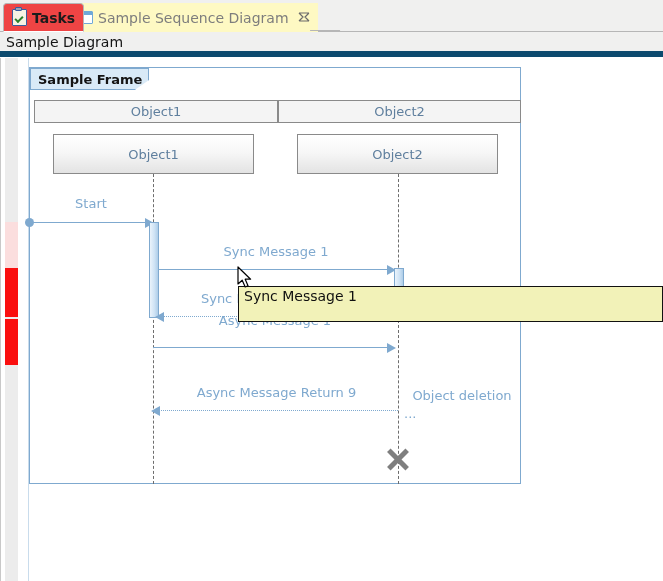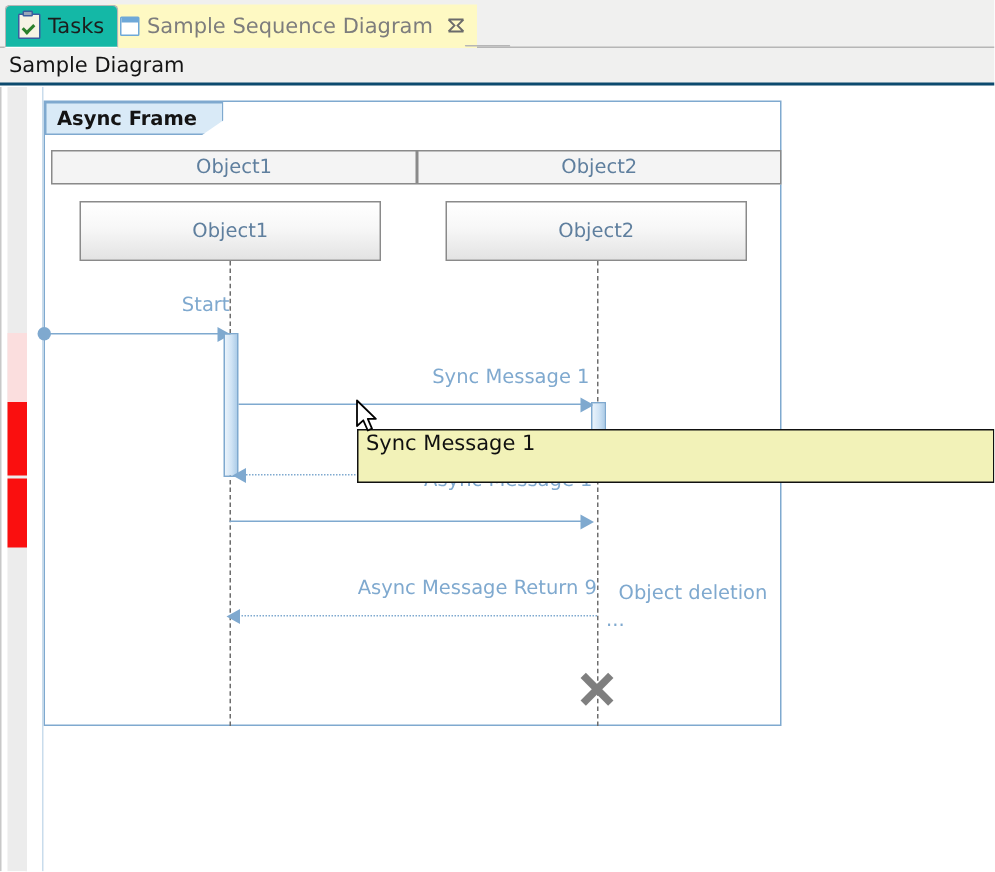--- a/index.html
+++ b/index.html
@@ -21,26 +21,26 @@
   }
   .tab {
     position: absolute; top: 3px; height: 29px;
     box-sizing: border-box;
     display: flex; align-items: center; gap: 5px;
     padding: 0 8px;
     font-size: 14px;
   }
   .tab-active {
     left: 3px;
-    background: #14b8a6;
+    background: #ef4444;
     border: 1px solid #b6b6b6;
     border-bottom: 1px solid #ffffff;
     border-radius: 4px 4px 0 0;
     color: #1c1c1c;
-    font-weight: normal;
+    font-weight: bold;
     z-index: 3;
   }
   .tab-inactive {
     left: 72px;
     background: #fef9c3;
     color: #7d7d7d;
     z-index: 2;
   }
   .tab-inactive::after {
     content:"";
@@ -89,21 +89,21 @@
   .tab-close {
     position:relative; width:12px; height:12px; flex:none; margin-left:4px;
     color:#6b6b6b;
   }
   .tab-close svg { display:block; }
 
   
   .titlestrip {
     position: absolute; left: 0; top: 32px; width: 663px; height: 25px;
     background: #f0f0ef;
-    border-bottom: 2px solid #0c4a6e;
+    border-bottom: 6px solid #0c4a6e;
     box-sizing: border-box;
     display:flex; align-items:center;
     padding-left: 6px;
     font-size: 14px;
     color: #141414;
   }
 
   
   .canvas {
     position:absolute; left:0; top:58px; width:663px; height:523px;
@@ -180,21 +180,21 @@
   
   .msgline {
     position:absolute; height:0;
     border-top: 1px solid #7fa9cf;
   }
   .msgline.dotted { border-top: 1px dotted #7fa9cf; }
   .msglabel {
     position:absolute;
     font-size: 13px; color:#7fa9cf;
     white-space: nowrap;
-    text-align:right;
+    text-align:center;
   }
   .arrow-r, .arrow-l {
     position:absolute; width:0; height:0;
   }
   .arrow-r {
     border-top: 5px solid transparent;
     border-bottom: 5px solid transparent;
     border-left: 9px solid #7fa9cf;
   }
   .arrow-l {
@@ -267,21 +267,21 @@
     <div class="ruler">
       <div class="ruler-track"></div>
       <div class="mark" style="top:164px;height:46px;background:#fbdede;"></div>
       <div class="mark" style="top:210px;height:49px;background:#fa0f0f;"></div>
       <div class="mark" style="top:261px;height:46px;background:#fa0f0f;"></div>
     </div>
 
     <div class="frame" style="left:29px;top:9px;width:492px;height:417px;"></div>
 
     <div class="frame-label" style="left:30px;top:10px;width:119px;height:22px;">
-      <span>Async Frame</span>
+      <span>Sample Frame</span>
     </div>
 
     <div class="headband" style="left:34px;top:42px;width:244px;height:23px;">
       <span>Object1</span>
     </div>
     <div class="headband" style="left:278px;top:42px;width:243px;height:23px;">
       <span>Object2</span>
     </div>
 
     <div class="lifehead" style="left:53px;top:76px;width:201px;height:40px;">

